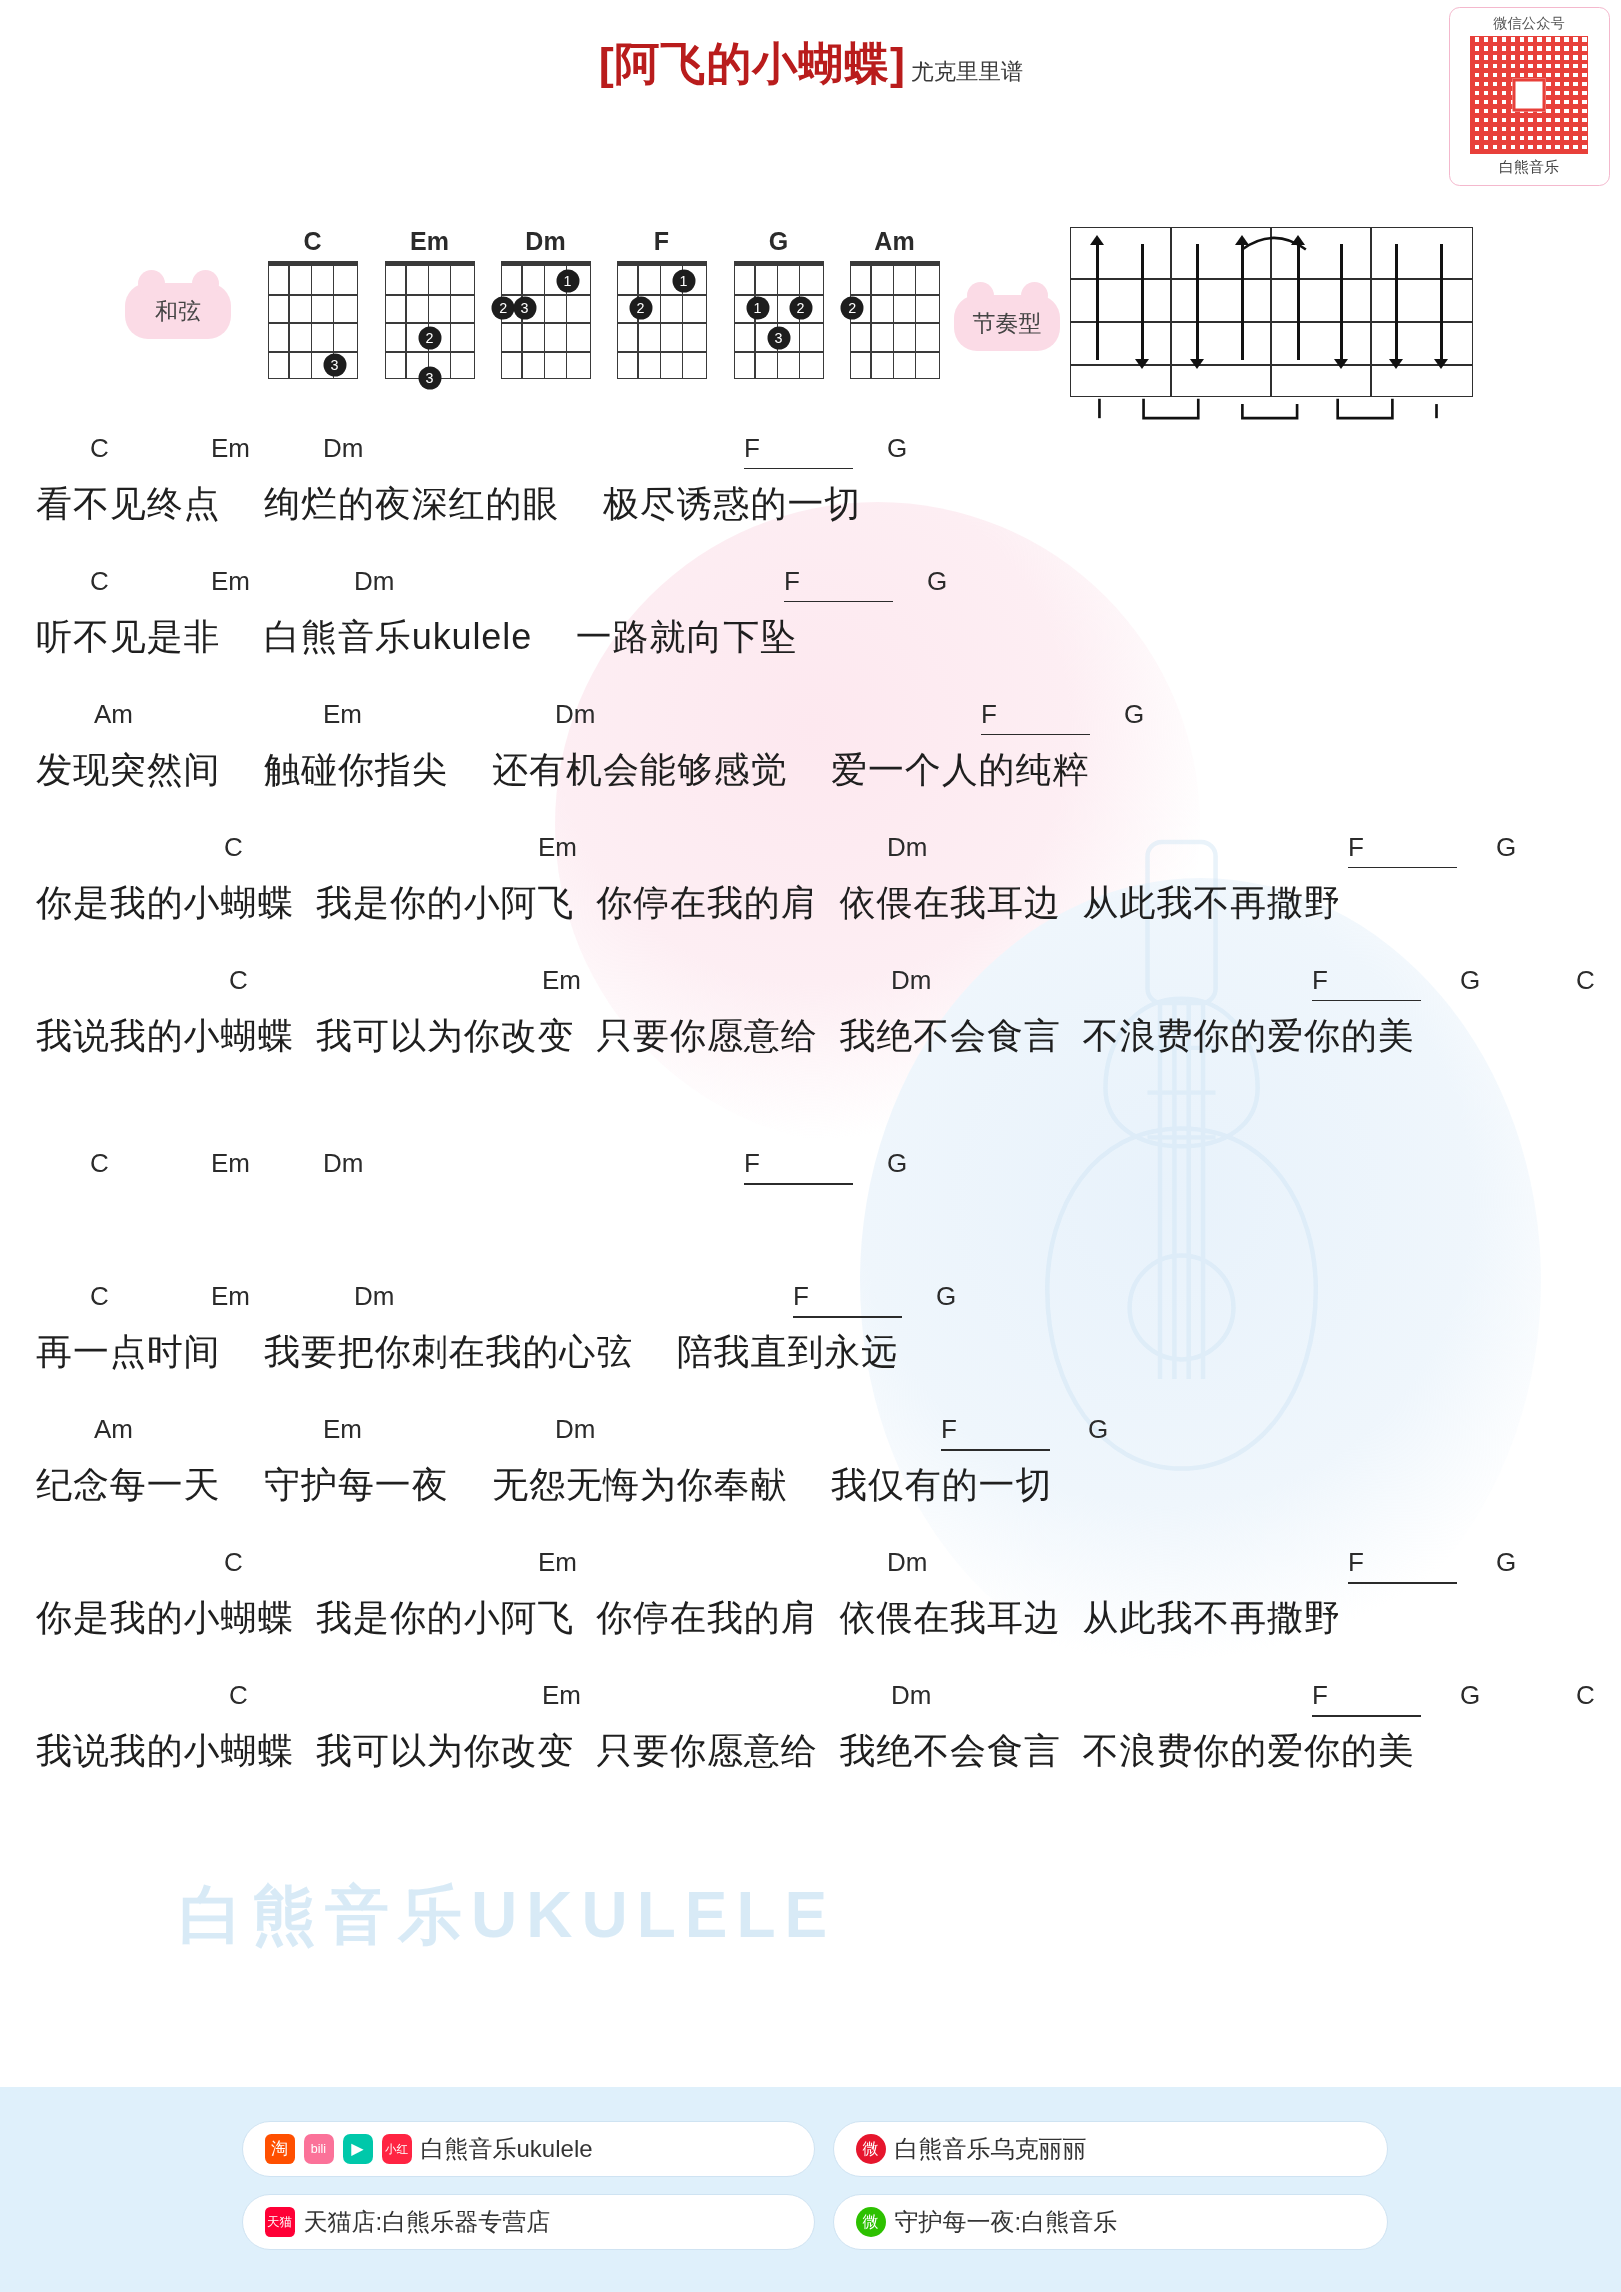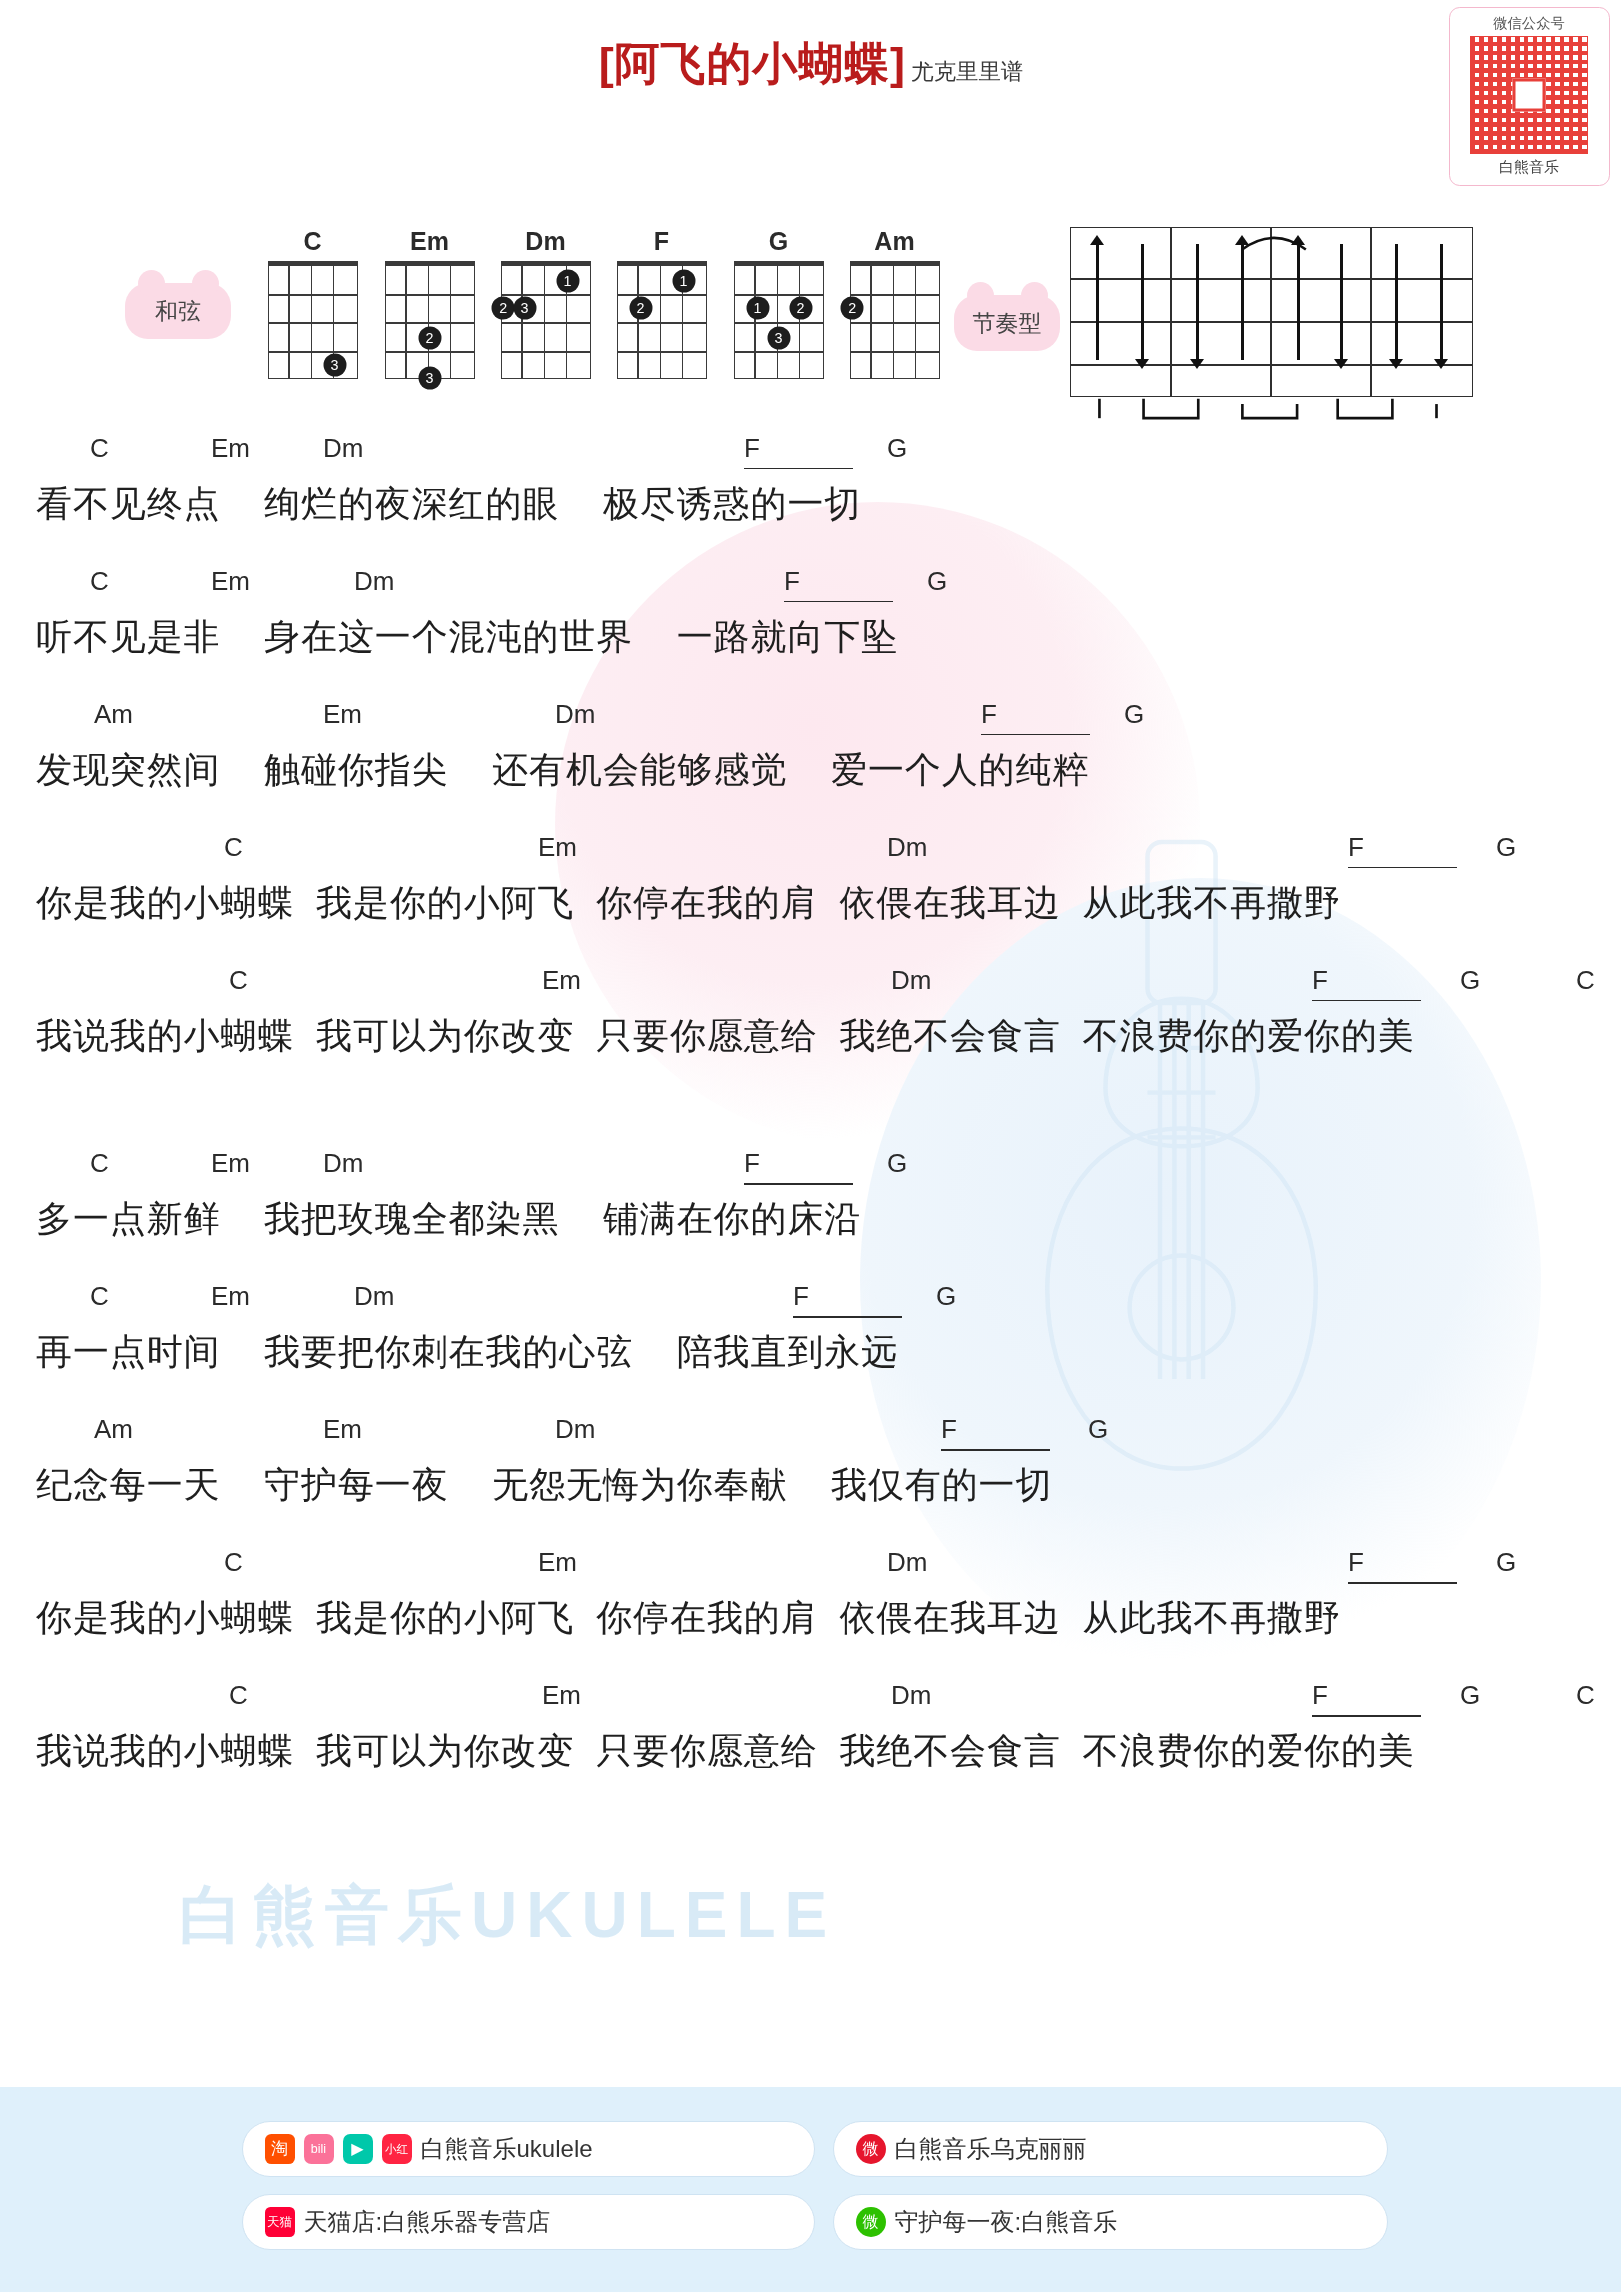--- a/index.html
+++ b/index.html
@@ -365,40 +365,39 @@
 
 
     <div id="body-area" style="position:relative;padding:0 36px;">
         <div class="block">
           <div class="line">
             <div class="chordline"><span class="ch" style="left: 54px;">C</span><span class="ch" style="left: 175px;">Em</span><span class="ch" style="left: 287px;">Dm</span><span class="ch under" style="left: 708px;">F</span><span class="ch" style="left: 851px;">G</span></div>
             <div class="lyricline">看不见终点    绚烂的夜深红的眼    极尽诱惑的一切</div>
           </div>
           <div class="line">
             <div class="chordline"><span class="ch" style="left: 54px;">C</span><span class="ch" style="left: 175px;">Em</span><span class="ch" style="left: 318px;">Dm</span><span class="ch under" style="left: 748px;">F</span><span class="ch" style="left: 891px;">G</span></div>
-            <div class="lyricline">听不见是非    身在这一个混沌的世界    一路就向下坠</div>
+            <div class="lyricline">听不见是非    白熊音乐ukulele    一路就向下坠</div>
           </div>
           <div class="line">
             <div class="chordline"><span class="ch" style="left: 58px;">Am</span><span class="ch" style="left: 287px;">Em</span><span class="ch" style="left: 519px;">Dm</span><span class="ch under" style="left: 945px;">F</span><span class="ch" style="left: 1088px;">G</span></div>
             <div class="lyricline">发现突然间    触碰你指尖    还有机会能够感觉    爱一个人的纯粹</div>
           </div>
           <div class="line">
             <div class="chordline"><span class="ch" style="left: 188px;">C</span><span class="ch" style="left: 502px;">Em</span><span class="ch" style="left: 851px;">Dm</span><span class="ch under" style="left: 1312px;">F</span><span class="ch" style="left: 1460px;">G</span></div>
             <div class="lyricline">你是我的小蝴蝶  我是你的小阿飞  你停在我的肩  依偎在我耳边  从此我不再撒野</div>
           </div>
           <div class="line">
             <div class="chordline"><span class="ch" style="left: 193px;">C</span><span class="ch" style="left: 506px;">Em</span><span class="ch" style="left: 855px;">Dm</span><span class="ch under" style="left: 1276px;">F</span><span class="ch" style="left: 1424px;">G</span><span class="ch" style="left: 1540px;">C</span></div>
             <div class="lyricline">我说我的小蝴蝶  我可以为你改变  只要你愿意给  我绝不会食言  不浪费你的爱你的美</div>
           </div>
         </div>
         <div class="gap"></div>
         <div class="block">
           <div class="line">
             <div class="chordline"><span class="ch" style="left: 54px;">C</span><span class="ch" style="left: 175px;">Em</span><span class="ch" style="left: 287px;">Dm</span><span class="ch under" style="left: 708px;">F</span><span class="ch" style="left: 851px;">G</span></div>
-            <div class="lyricline">多一点新鲜    我把玫瑰全都染黑    铺满在你的床沿</div>
           </div>
           <div class="line">
             <div class="chordline"><span class="ch" style="left: 54px;">C</span><span class="ch" style="left: 175px;">Em</span><span class="ch" style="left: 318px;">Dm</span><span class="ch under" style="left: 757px;">F</span><span class="ch" style="left: 900px;">G</span></div>
             <div class="lyricline">再一点时间    我要把你刺在我的心弦    陪我直到永远</div>
           </div>
           <div class="line">
             <div class="chordline"><span class="ch" style="left: 58px;">Am</span><span class="ch" style="left: 287px;">Em</span><span class="ch" style="left: 519px;">Dm</span><span class="ch under" style="left: 905px;">F</span><span class="ch" style="left: 1052px;">G</span></div>
             <div class="lyricline">纪念每一天    守护每一夜    无怨无悔为你奉献    我仅有的一切</div>
           </div>
           <div class="line">

